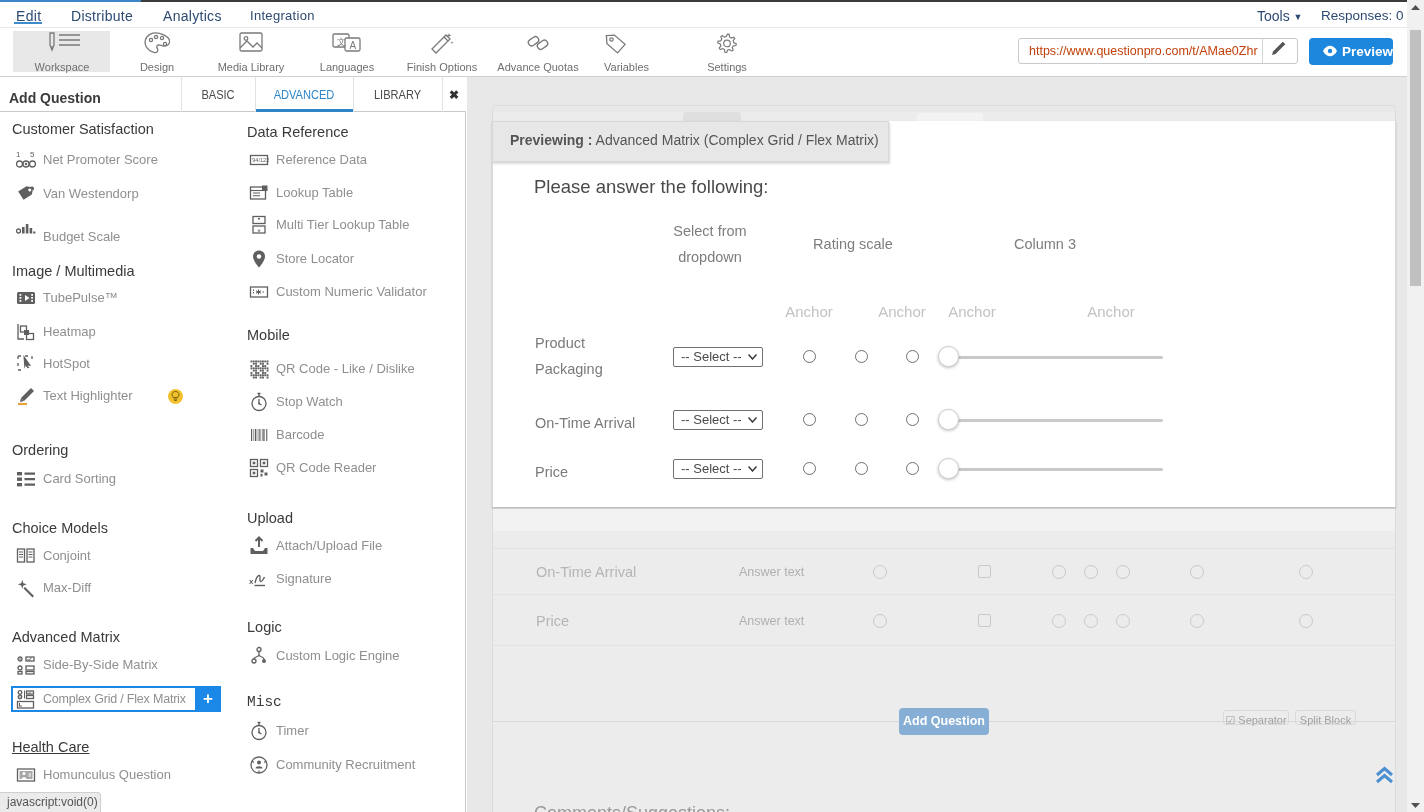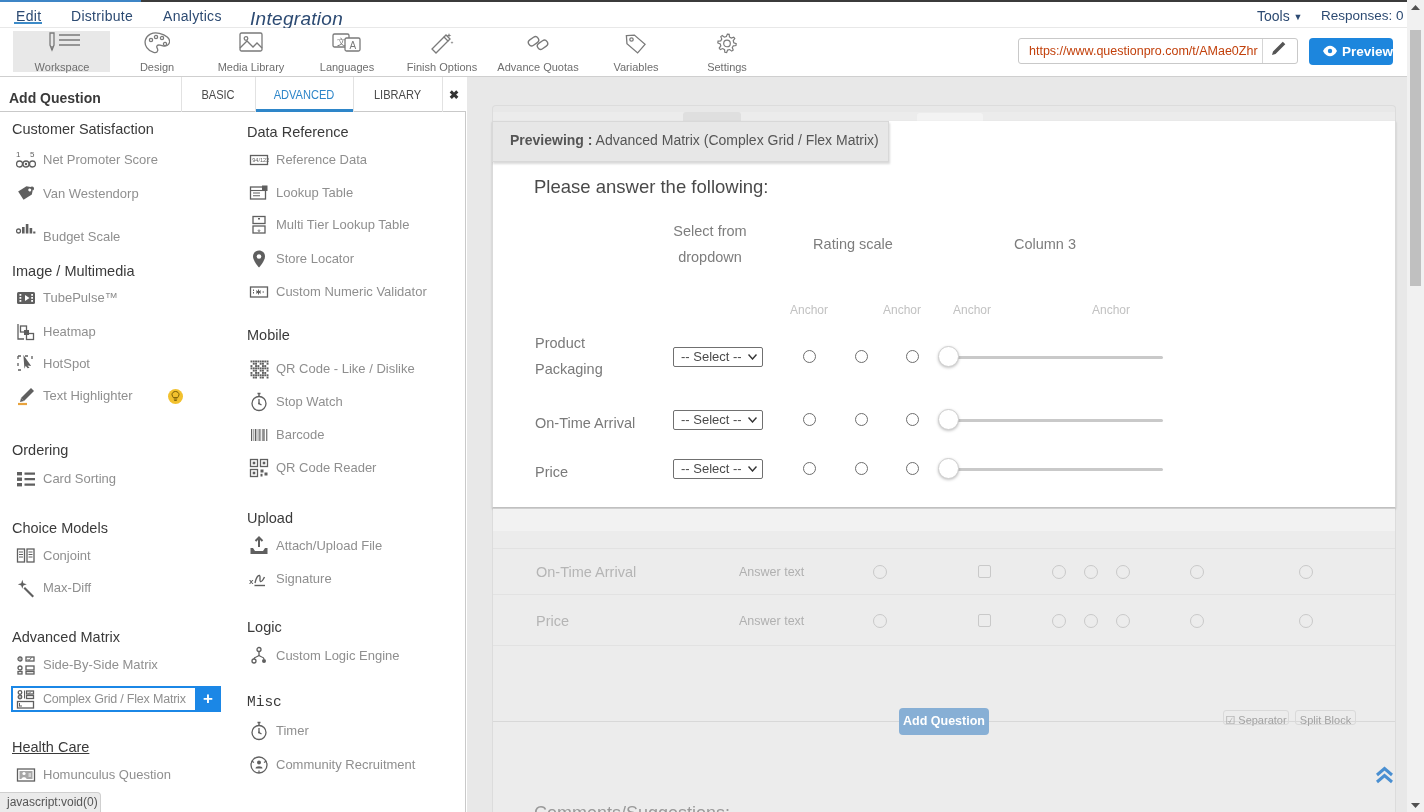--- a/index.html
+++ b/index.html
@@ -1,41 +1,41 @@
 <!DOCTYPE html>
 <html><head><meta charset="utf-8"><style>
 *{margin:0;padding:0;box-sizing:border-box}
 html,body{width:1424px;height:812px;overflow:hidden}
 body{font-family:"Liberation Sans",sans-serif;background:#fff;position:relative}
 .a{position:absolute}
 .shead{position:absolute;font-size:14.5px;color:#3a3a3a;white-space:nowrap}
 .sitem{position:absolute;font-size:13px;color:#8f8f8f;white-space:nowrap}
 .colhead{position:absolute;font-size:14.5px;color:#7d7d7d;text-align:center;line-height:26px}
-.anchor{position:absolute;font-size:12px;color:#c2c2c2;text-align:center}
+.anchor{position:absolute;font-size:15px;color:#c2c2c2;text-align:center}
 .rowlbl{position:absolute;font-size:14.5px;color:#7a7a7a;line-height:26px}
 .dd{position:absolute;width:90px;height:20px;border:1px solid #707070;border-radius:2px;background:#fff;font-size:13px;color:#4a4a4a;padding-left:7px;line-height:18px}
 .radio{position:absolute;width:13px;height:13px;border:1.5px solid #6e6e6e;border-radius:50%;background:#fff}
 .slh{position:absolute;width:21px;height:21px;border-radius:50%;background:#fff;border:1px solid #cfcfcf;box-shadow:0 1px 3px rgba(0,0,0,0.25)}
 .slt{position:absolute;height:3px;background:#c9c9c9;border-radius:2px}
 .frowlbl{position:absolute;font-size:14.5px;color:#b5b5b5}
 .ftext{position:absolute;font-size:12.5px;color:#b0b0b0}
 .fradio{position:absolute;width:14px;height:14px;border:1px solid #c9c9c9;border-radius:50%}
 .fcheck{position:absolute;width:13px;height:13px;border:1px solid #c9c9c9;border-radius:2px}
 .fline{position:absolute;height:1px;background:#e2e2e2}
 .tab{position:absolute;height:35px;line-height:36px;text-align:center;font-size:13.5px;color:#4a4a4a;transform:scaleX(0.82)}
 .miniBtn{position:absolute;height:15px;border:1px solid #d9d9d9;border-radius:3px;color:#a3a3a3;font-size:11px;line-height:19px;text-align:center}
 </style></head><body>
 
 <div class="a" style="left:0;top:0;width:1424px;height:2px;background:#3b3b3b"></div>
 <div class="a" style="left:0;top:0;width:141px;height:2px;background:#3d85c6"></div>
 <div class="a" style="left:0;top:2px;width:1407px;height:26px;background:#fff;border-bottom:1px solid #e8e8e8"></div>
 <span class="a" style="left:16px;top:8px;font-size:14px;letter-spacing:0.3px;color:#2c4a72;">Edit</span>
 <span class="a" style="left:71px;top:8px;font-size:14px;letter-spacing:0.3px;color:#2c4a72;">Distribute</span>
 <span class="a" style="left:163px;top:8px;font-size:14px;letter-spacing:0.3px;color:#2c4a72;">Analytics</span>
-<span class="a" style="left:250px;top:8px;font-size:19px;letter-spacing:0.3px;color:#2c4a72;font-style:italic;">Integration</span>
+<span class="a" style="left:250px;top:8px;font-size:13px;letter-spacing:0.3px;color:#2c4a72;">Integration</span>
 <span class="a" style="left:1257px;top:8px;font-size:14px;color:#2c4a72;">Tools <span style="font-size:9px;vertical-align:1px;">▼</span></span>
 <span class="a" style="left:1321px;top:8px;font-size:13.5px;color:#2c4a72;">Responses: 0</span>
 <div class="a" style="left:14px;top:22px;width:28px;height:2px;background:#3d8bc8"></div>
 <div class="a" style="left:0;top:28px;width:1407px;height:49px;background:#fff;border-bottom:1px solid #cfcfcf"></div>
 <div class="a" style="left:13px;top:31px;width:97px;height:41px;background:#e8e8e8"></div>
 <div class="a" style="left:2px;top:32px;width:120px;text-align:center;color:#777"><svg width="44" height="22" viewBox="0 0 44 22">
       <g fill="none" stroke="#7a7a7a" stroke-width="1.3">
         <path d="M10 1 L14 1 L14 13 L12 18 L10 13 Z"></path>
         <path d="M12 18 L12 14"></path>
         <path d="M19 3 H40 M19 8 H40 M19 13 H40" stroke-width="1.6"></path>
@@ -72,21 +72,21 @@
         <path d="M19 1 L19.6 2.8 L21.4 3.4 L19.6 4 L19 5.8 L18.4 4 L16.6 3.4 L18.4 2.8 Z" fill="#7a7a7a" stroke="none"></path>
         <path d="M22 9 L22.4 10.2 L23.6 10.6 L22.4 11 L22 12.2 L21.6 11 L20.4 10.6 L21.6 10.2 Z" fill="#7a7a7a" stroke="none"></path>
       </g>
     </svg><div style="font-size:11px;color:#6e6e6e;margin-top:3px;">Finish Options</div></div>
 <div class="a" style="left:478px;top:32px;width:120px;text-align:center;color:#777"><svg width="26" height="22" viewBox="0 0 26 22">
       <g fill="none" stroke="#7a7a7a" stroke-width="1.4">
         <rect x="3" y="6" width="11" height="6.5" rx="3.2" transform="rotate(-35 8.5 9.2)"></rect>
         <rect x="12" y="9.5" width="11" height="6.5" rx="3.2" transform="rotate(-35 17.5 12.7)"></rect>
       </g>
     </svg><div style="font-size:11px;color:#6e6e6e;margin-top:3px;">Advance Quotas</div></div>
-<div class="a" style="left:576px;top:32px;width:120px;text-align:center;color:#777"><svg width="24" height="22" viewBox="0 0 24 22">
+<div class="a" style="left:604px;top:32px;width:120px;text-align:left;color:#777"><svg width="24" height="22" viewBox="0 0 24 22">
       <g fill="none" stroke="#7a7a7a" stroke-width="1.3">
         <path d="M3 3 L11 3 L21 13 L13 21 L3 11 Z" transform="rotate(-4 12 12)"></path>
         <circle cx="7.5" cy="7.5" r="1.7"></circle>
       </g>
     </svg><div style="font-size:11px;color:#6e6e6e;margin-top:3px;">Variables</div></div>
 <div class="a" style="left:667px;top:32px;width:120px;text-align:center;color:#777"><svg width="24" height="22" viewBox="0 0 24 24">
       <g fill="none" stroke="#7a7a7a" stroke-width="1.3">
         <path d="M12 2.5 L14 2.5 L14.7 5.3 L16.8 6.2 L19.3 4.8 L20.7 6.2 L19.3 8.7 L20.2 10.8 L23 11.5 L23 13.5 L20.2 14.2 L19.3 16.3 L20.7 18.8 L19.3 20.2 L16.8 18.8 L14.7 19.7 L14 22.5 L12 22.5 L11.3 19.7 L9.2 18.8 L6.7 20.2 L5.3 18.8 L6.7 16.3 L5.8 14.2 L3 13.5 L3 11.5 L5.8 10.8 L6.7 8.7 L5.3 6.2 L6.7 4.8 L9.2 6.2 L11.3 5.3 Z" transform="rotate(8 13 12.5) translate(-1 0)"></path>
         <circle cx="12" cy="12.5" r="3.6"></circle>
       </g>

